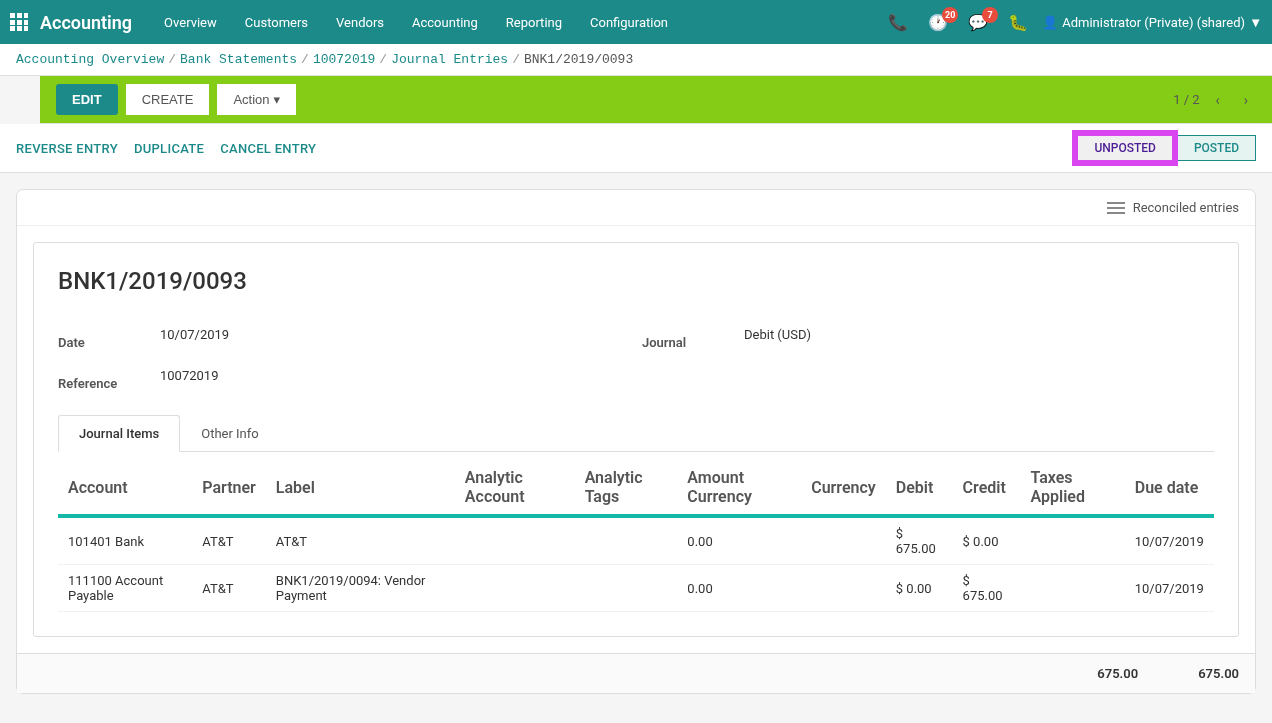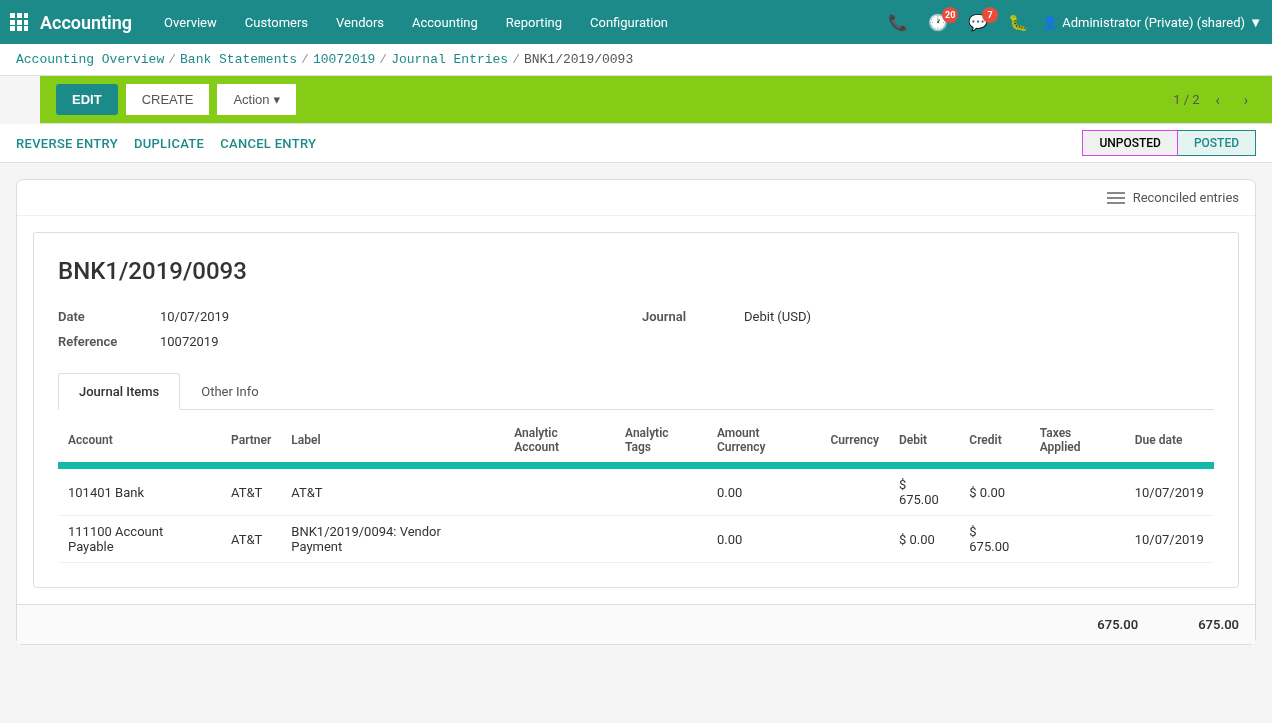--- a/index.html
+++ b/index.html
@@ -178,22 +178,22 @@
       align-items: center;
     }
     .status-badge {
       padding: 5px 16px;
       font-size: 12px;
       font-weight: 500;
       cursor: pointer;
     }
     .status-unposted {
       background: #f0f0f0;
-      color: #000000;
-      border: 1px solid #d946ef;
+      color: #4c1d95;
+      border: 6px solid #d946ef;
     }
     .status-posted {
       background: #e6f4f1;
       color: #1d8a8a;
       border: 1px solid #1d8a8a;
       border-left: none;
     }
 
     
     .main-content {
@@ -255,20 +255,21 @@
     .form-row {
       display: flex;
       align-items: center;
       gap: 12px;
     }
     .form-label {
       font-weight: 600;
       color: #555;
       min-width: 90px;
       font-size: 13px;
+      margin-top: 16px;
     }
     .form-value {
       color: #333;
       font-size: 13px;
     }
 
     
     .tabs {
       display: flex;
       border-bottom: 1px solid #ddd;
@@ -295,22 +296,22 @@
     .journal-table {
       width: 100%;
       border-collapse: collapse;
       font-size: 13px;
     }
     .journal-table th {
       text-align: left;
       padding: 8px 10px;
       color: #555;
       font-weight: 600;
-      border-bottom: 7px solid #14b8a6;
-      font-size: 12px;
+      border-bottom: 4px solid #14b8a6;
+      font-size: 16px;
     }
     .journal-table td {
       padding: 8px 10px;
       border-bottom: 1px solid #f0f0f0;
       color: #333;
     }
     .journal-table .col-right {
       text-align: left;
     }
     .totals-row {

